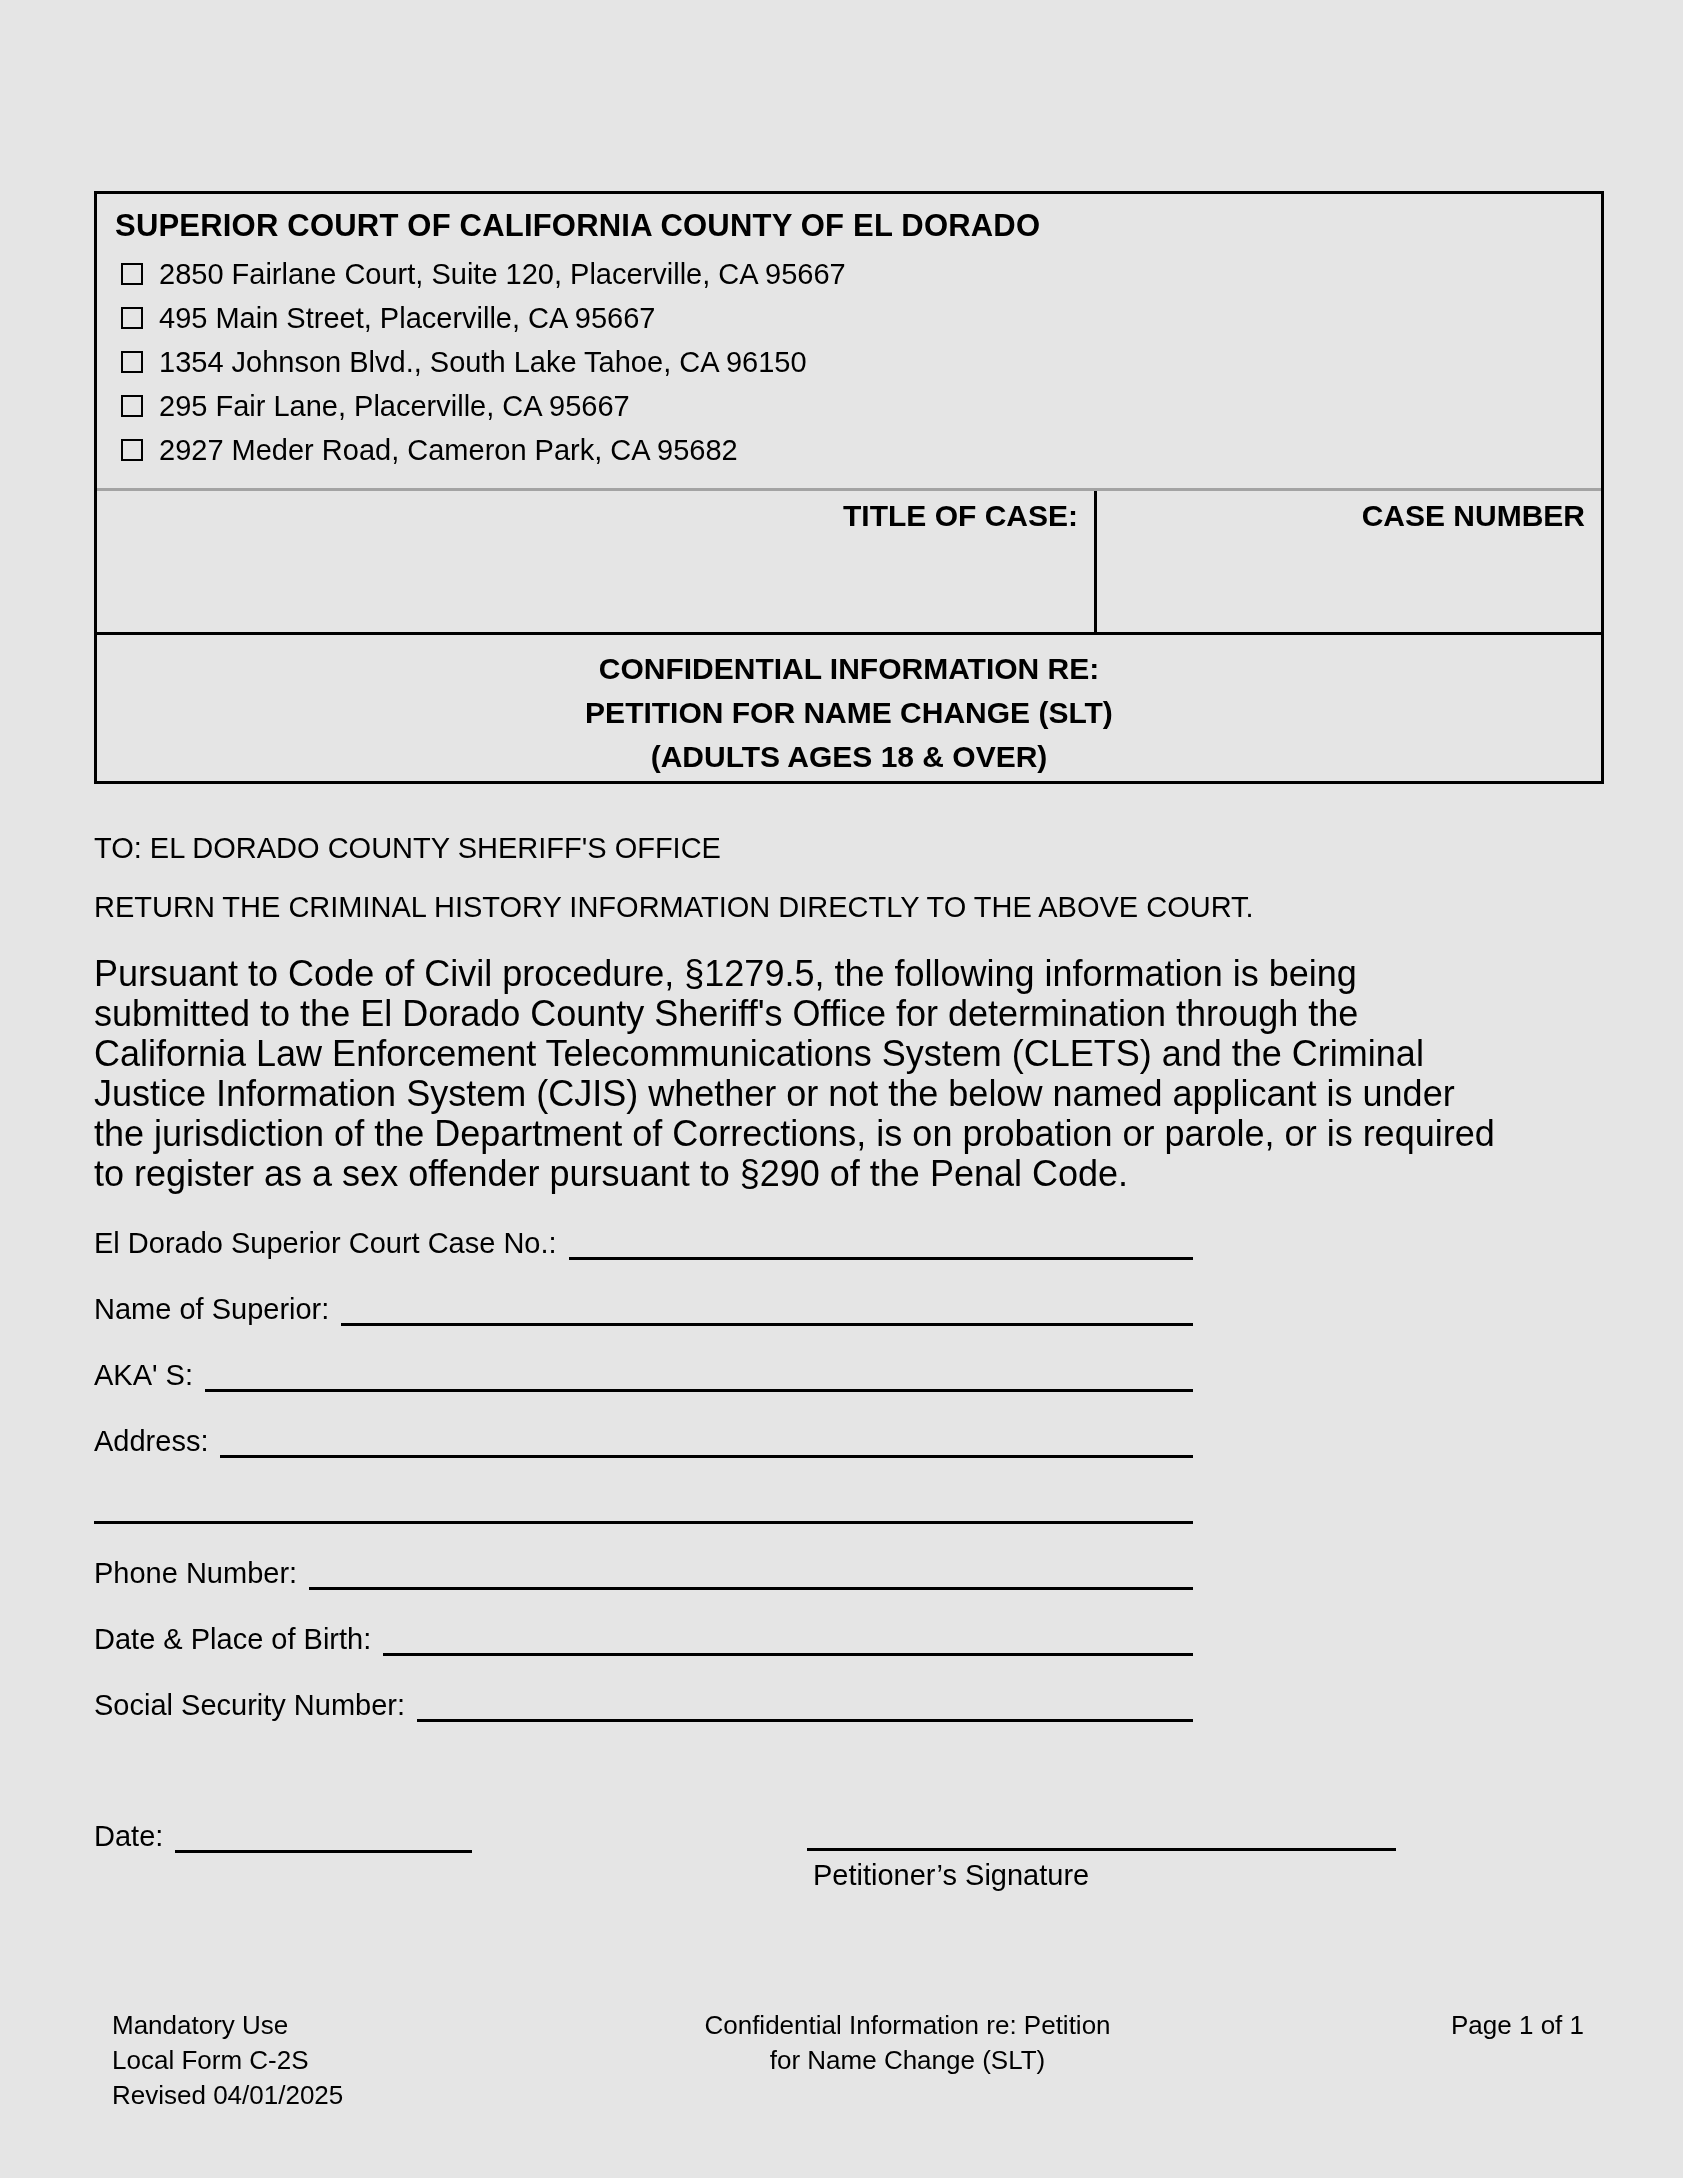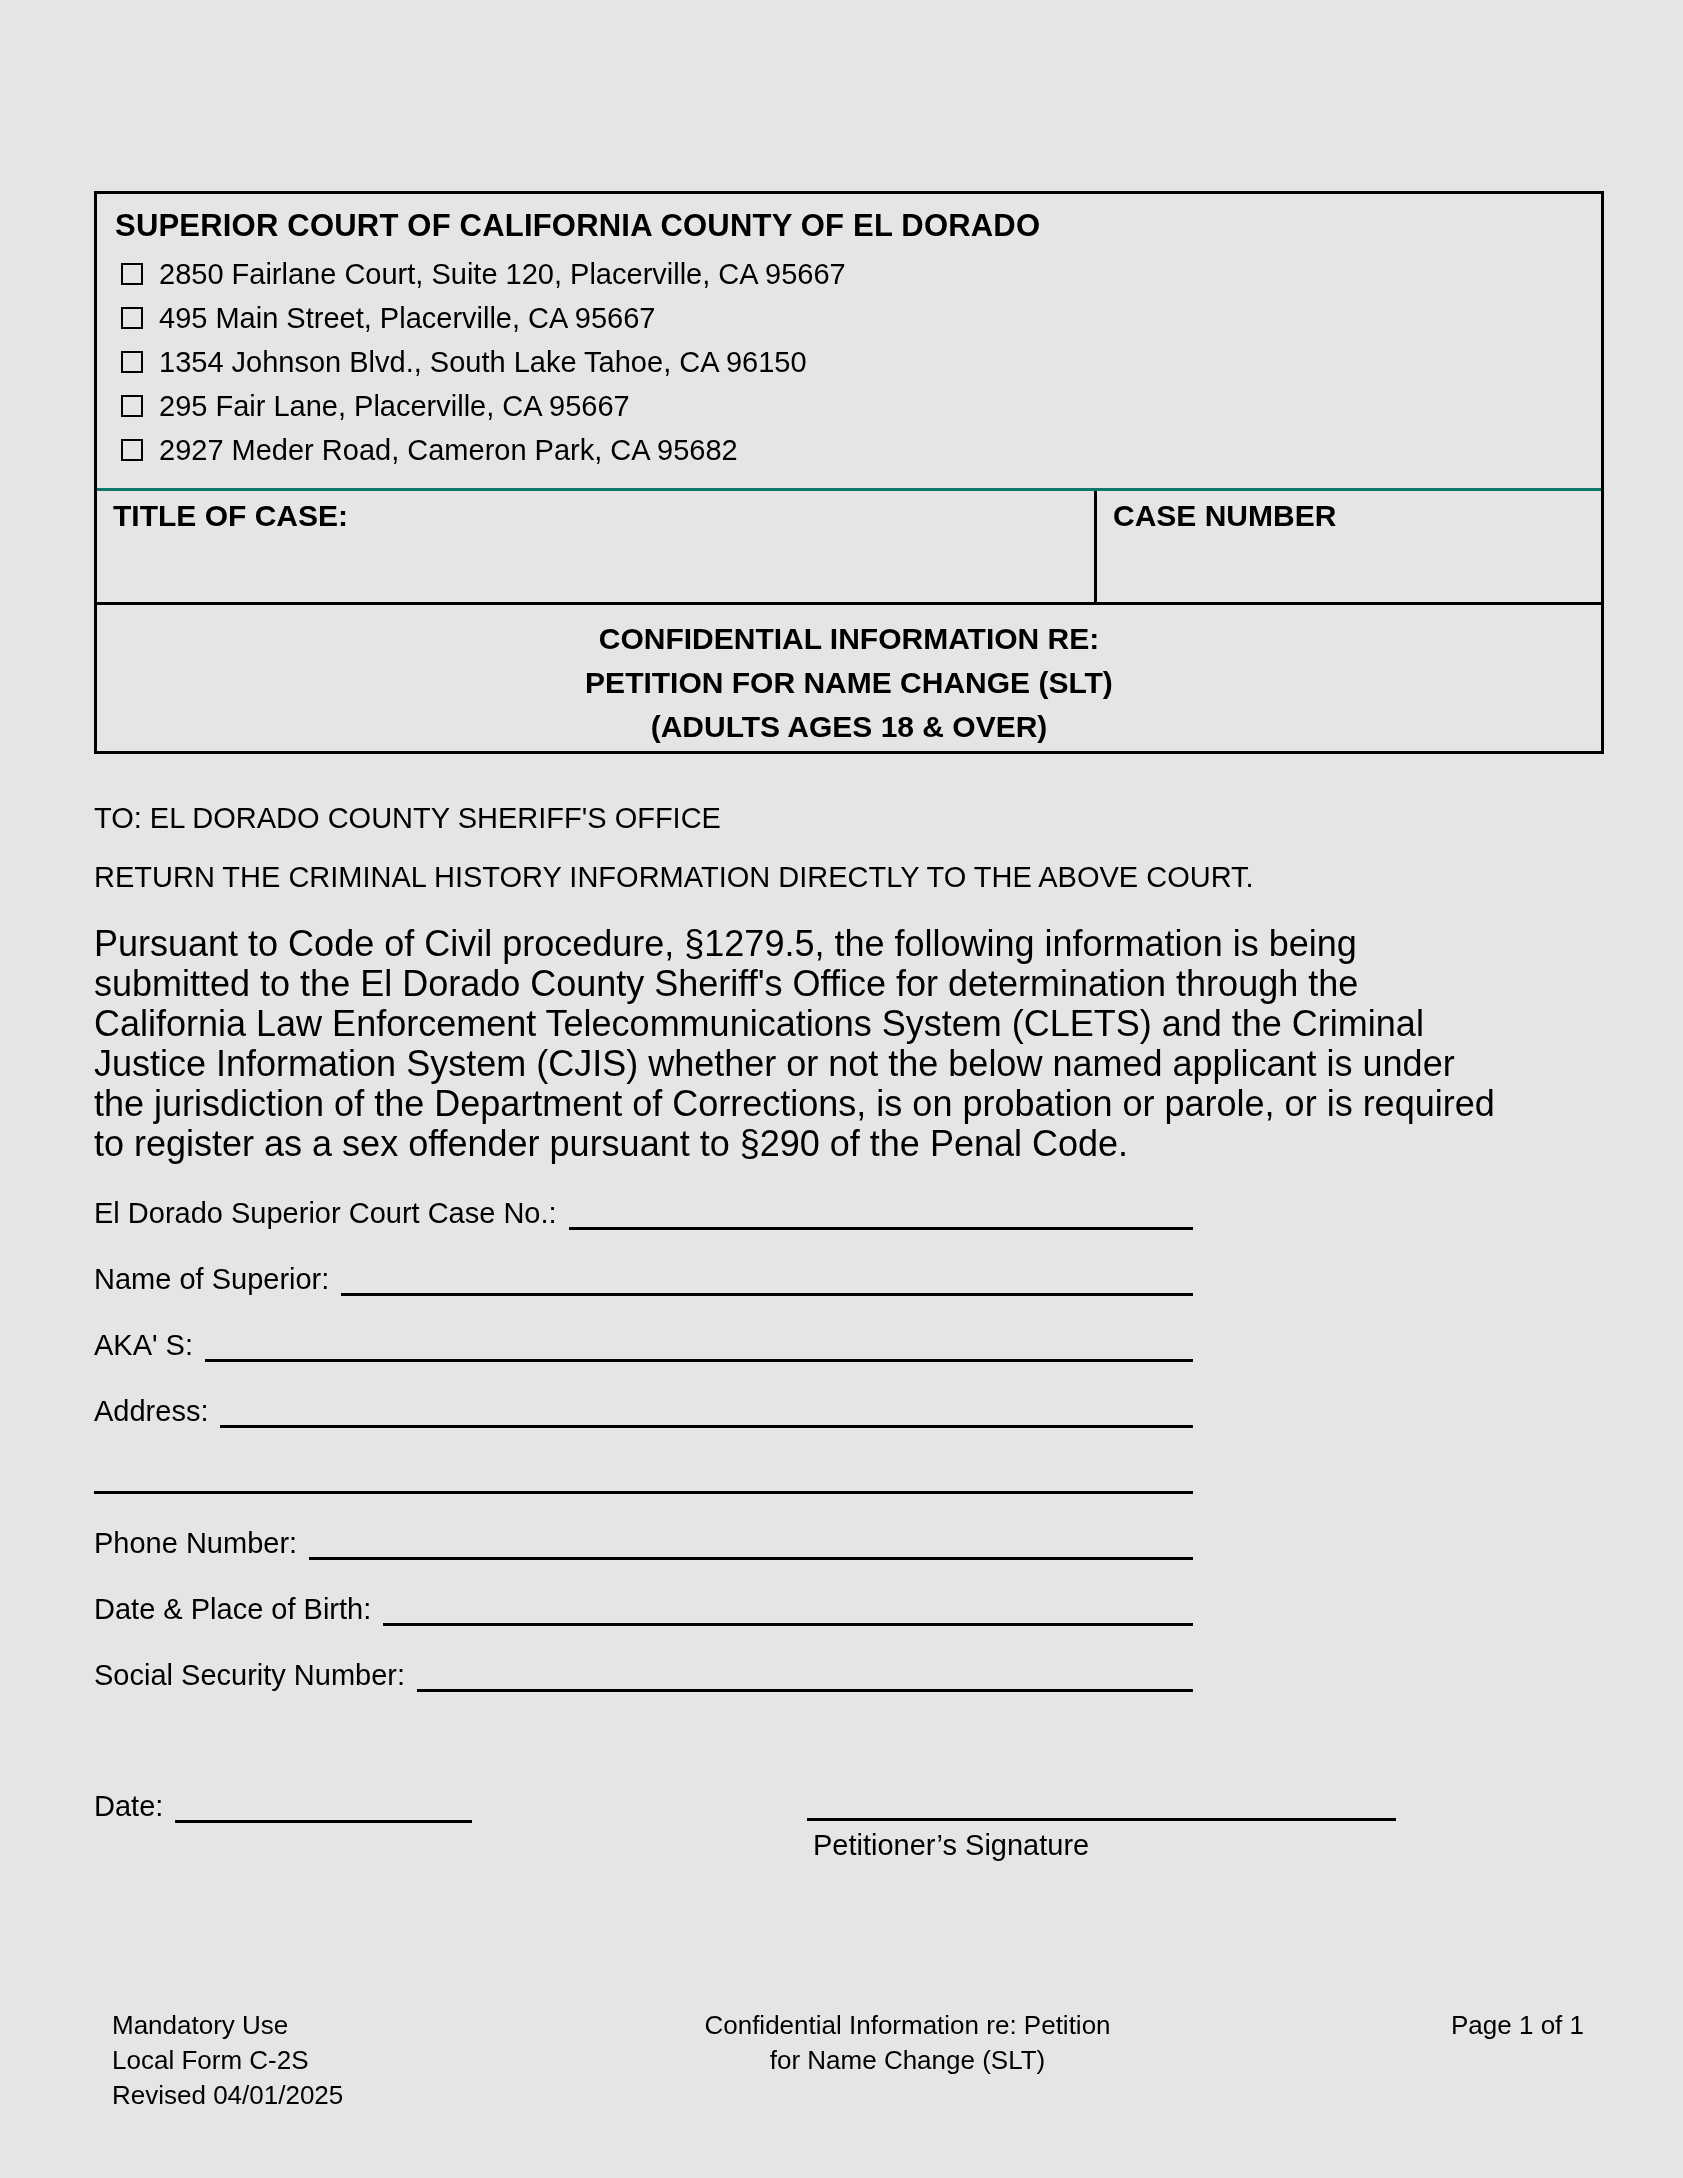--- a/index.html
+++ b/index.html
@@ -15,21 +15,21 @@
   
   .form-box { border: 3px solid #000; width: 1510px; }
   .court-section { padding: 14px 20px 16px 18px; }
   .court-name { font-size: 31px; font-weight: bold; letter-spacing: 0.2px; margin-bottom: 8px; }
   .addr-row { display: flex; align-items: center; height: 44px; font-size: 29px; }
   .checkbox {
     display: inline-block; width: 22px; height: 22px;
     border: 2px solid #000; margin: 0 16px 0 6px; flex: 0 0 auto;
   }
   
-  .case-row { display: flex; border-top: 3px solid #0f766e; height: 114px; }
+  .case-row { display: flex; border-top: 3px solid #a3a3a3; height: 144px; text-align: right; }
   .case-cell { padding: 8px 16px; font-size: 30px; font-weight: bold; }
   .title-cell { width: 1000px; border-right: 3px solid #000; }
   .number-cell { flex: 1; }
   
   .form-title { border-top: 3px solid #000; text-align: center; padding: 12px 0 2px 0; }
   .form-title div { font-size: 30px; font-weight: bold; line-height: 44px; }
   
   .to-line { margin-top: 48px; font-size: 29px; }
   .return-line { margin-top: 26px; font-size: 29px; }
   .legal-par { margin-top: 30px; font-size: 36px; line-height: 40px; width: 1406px; }

